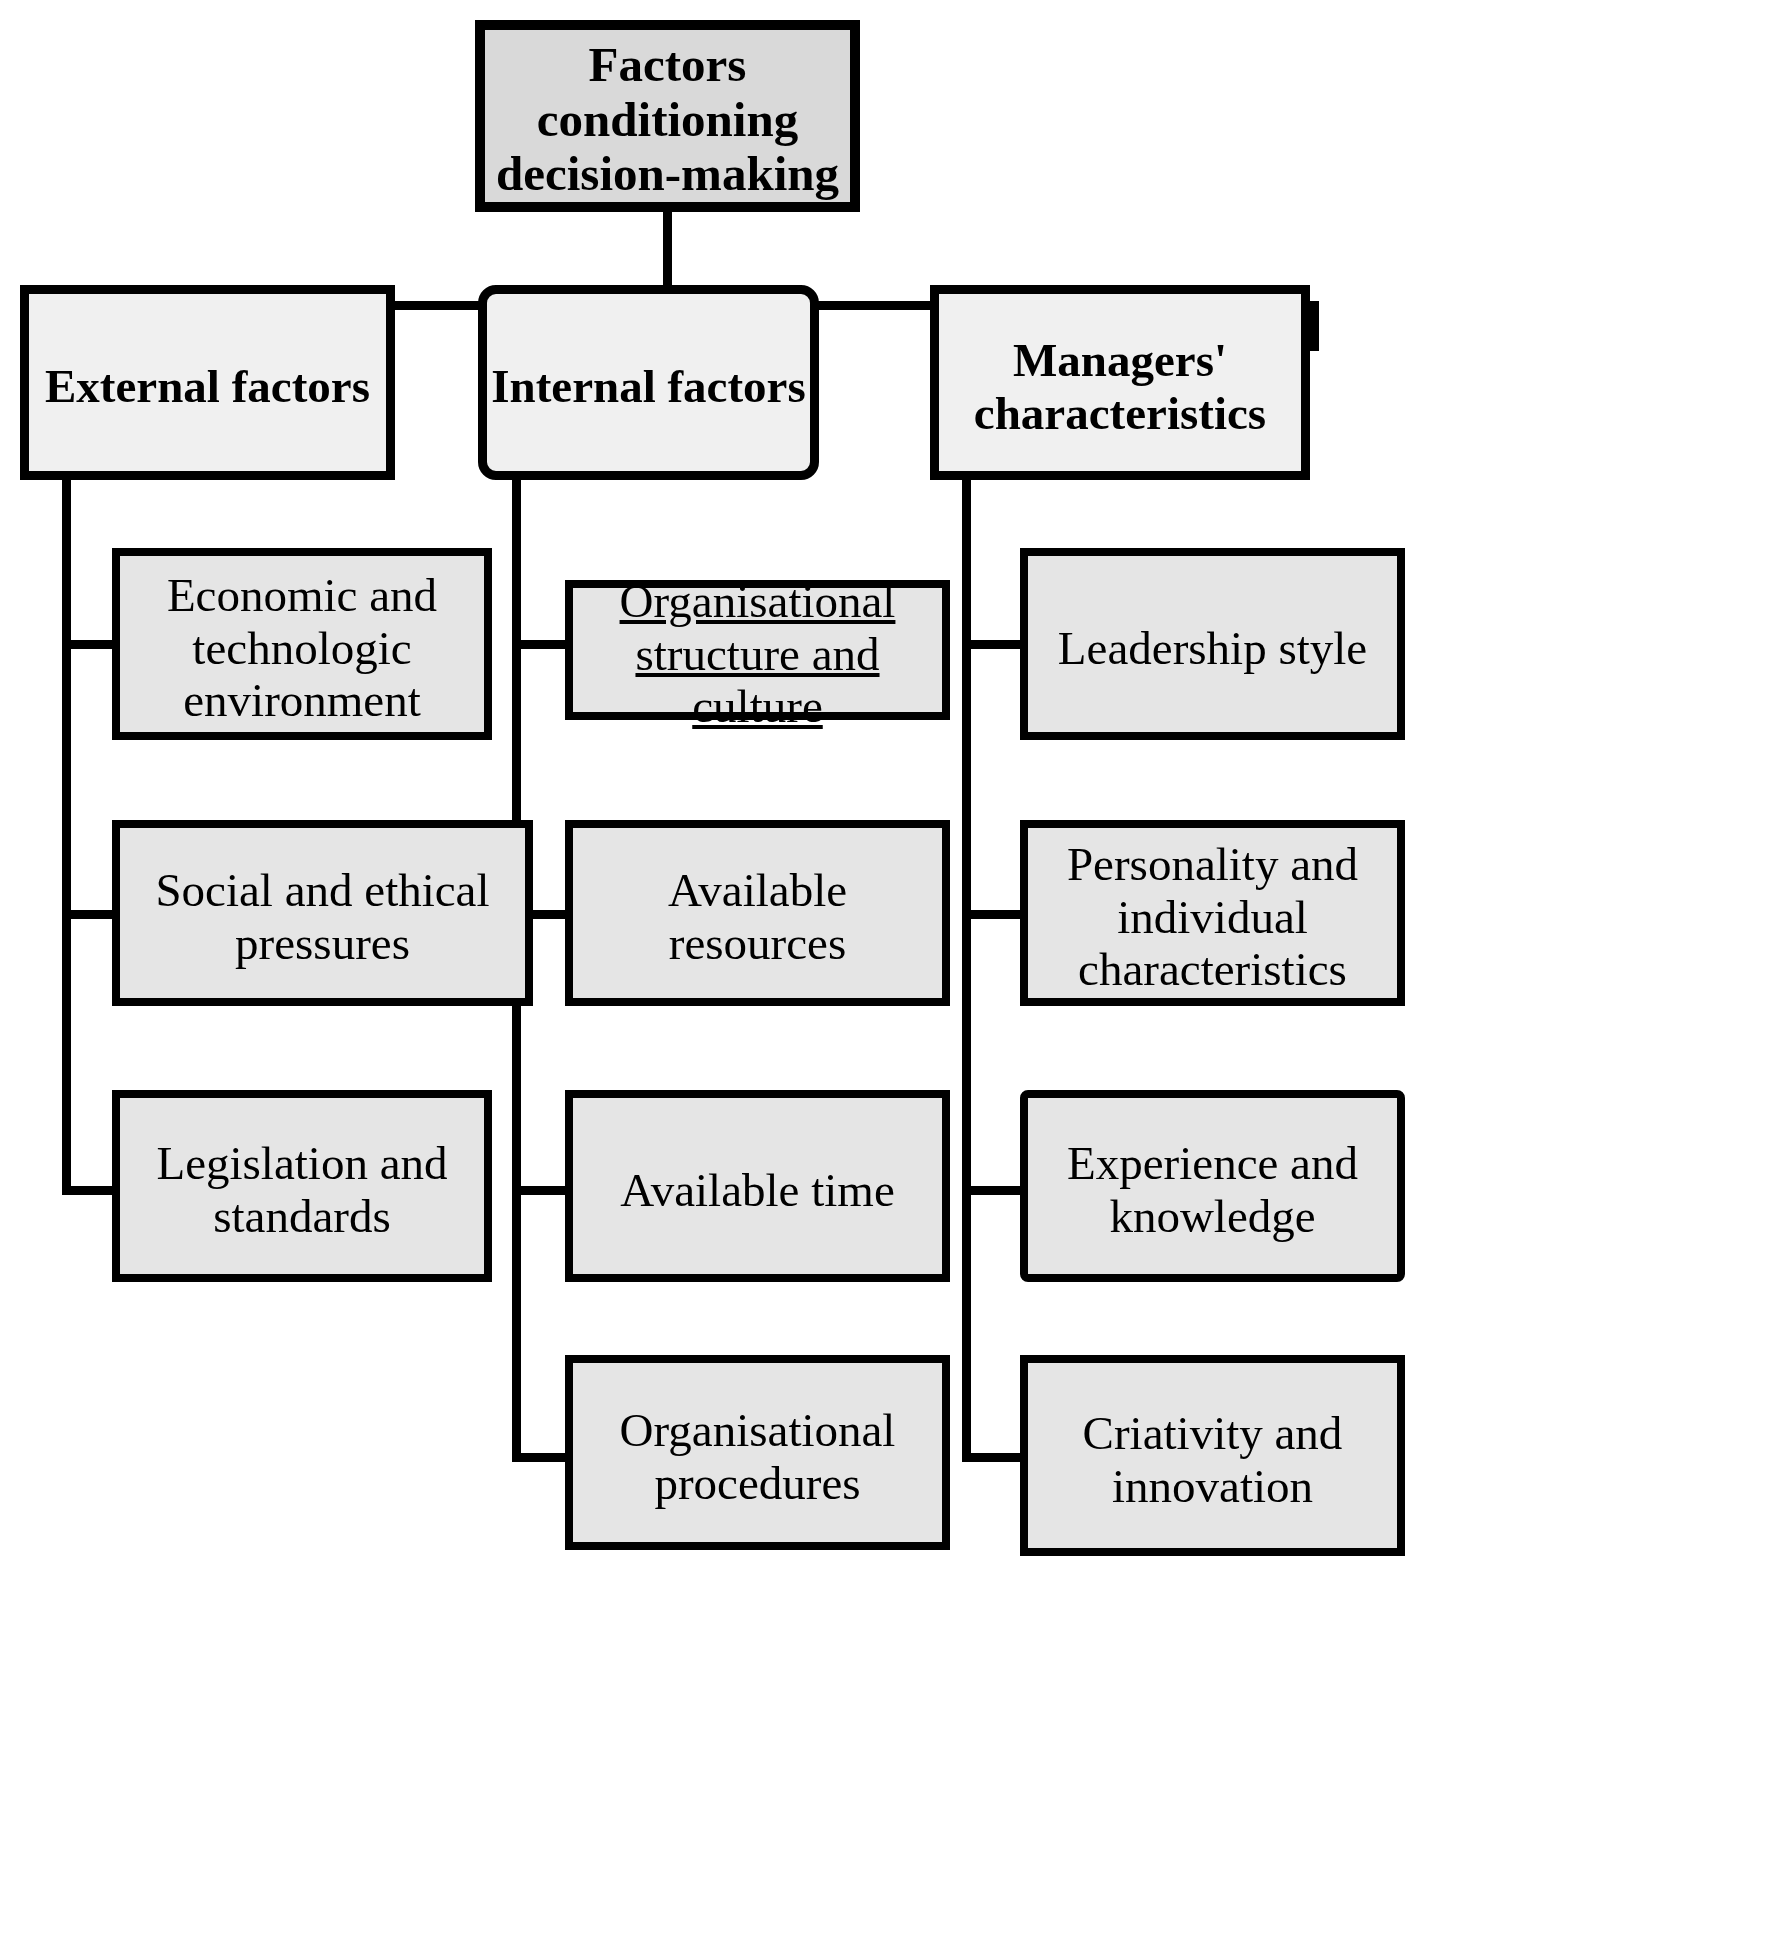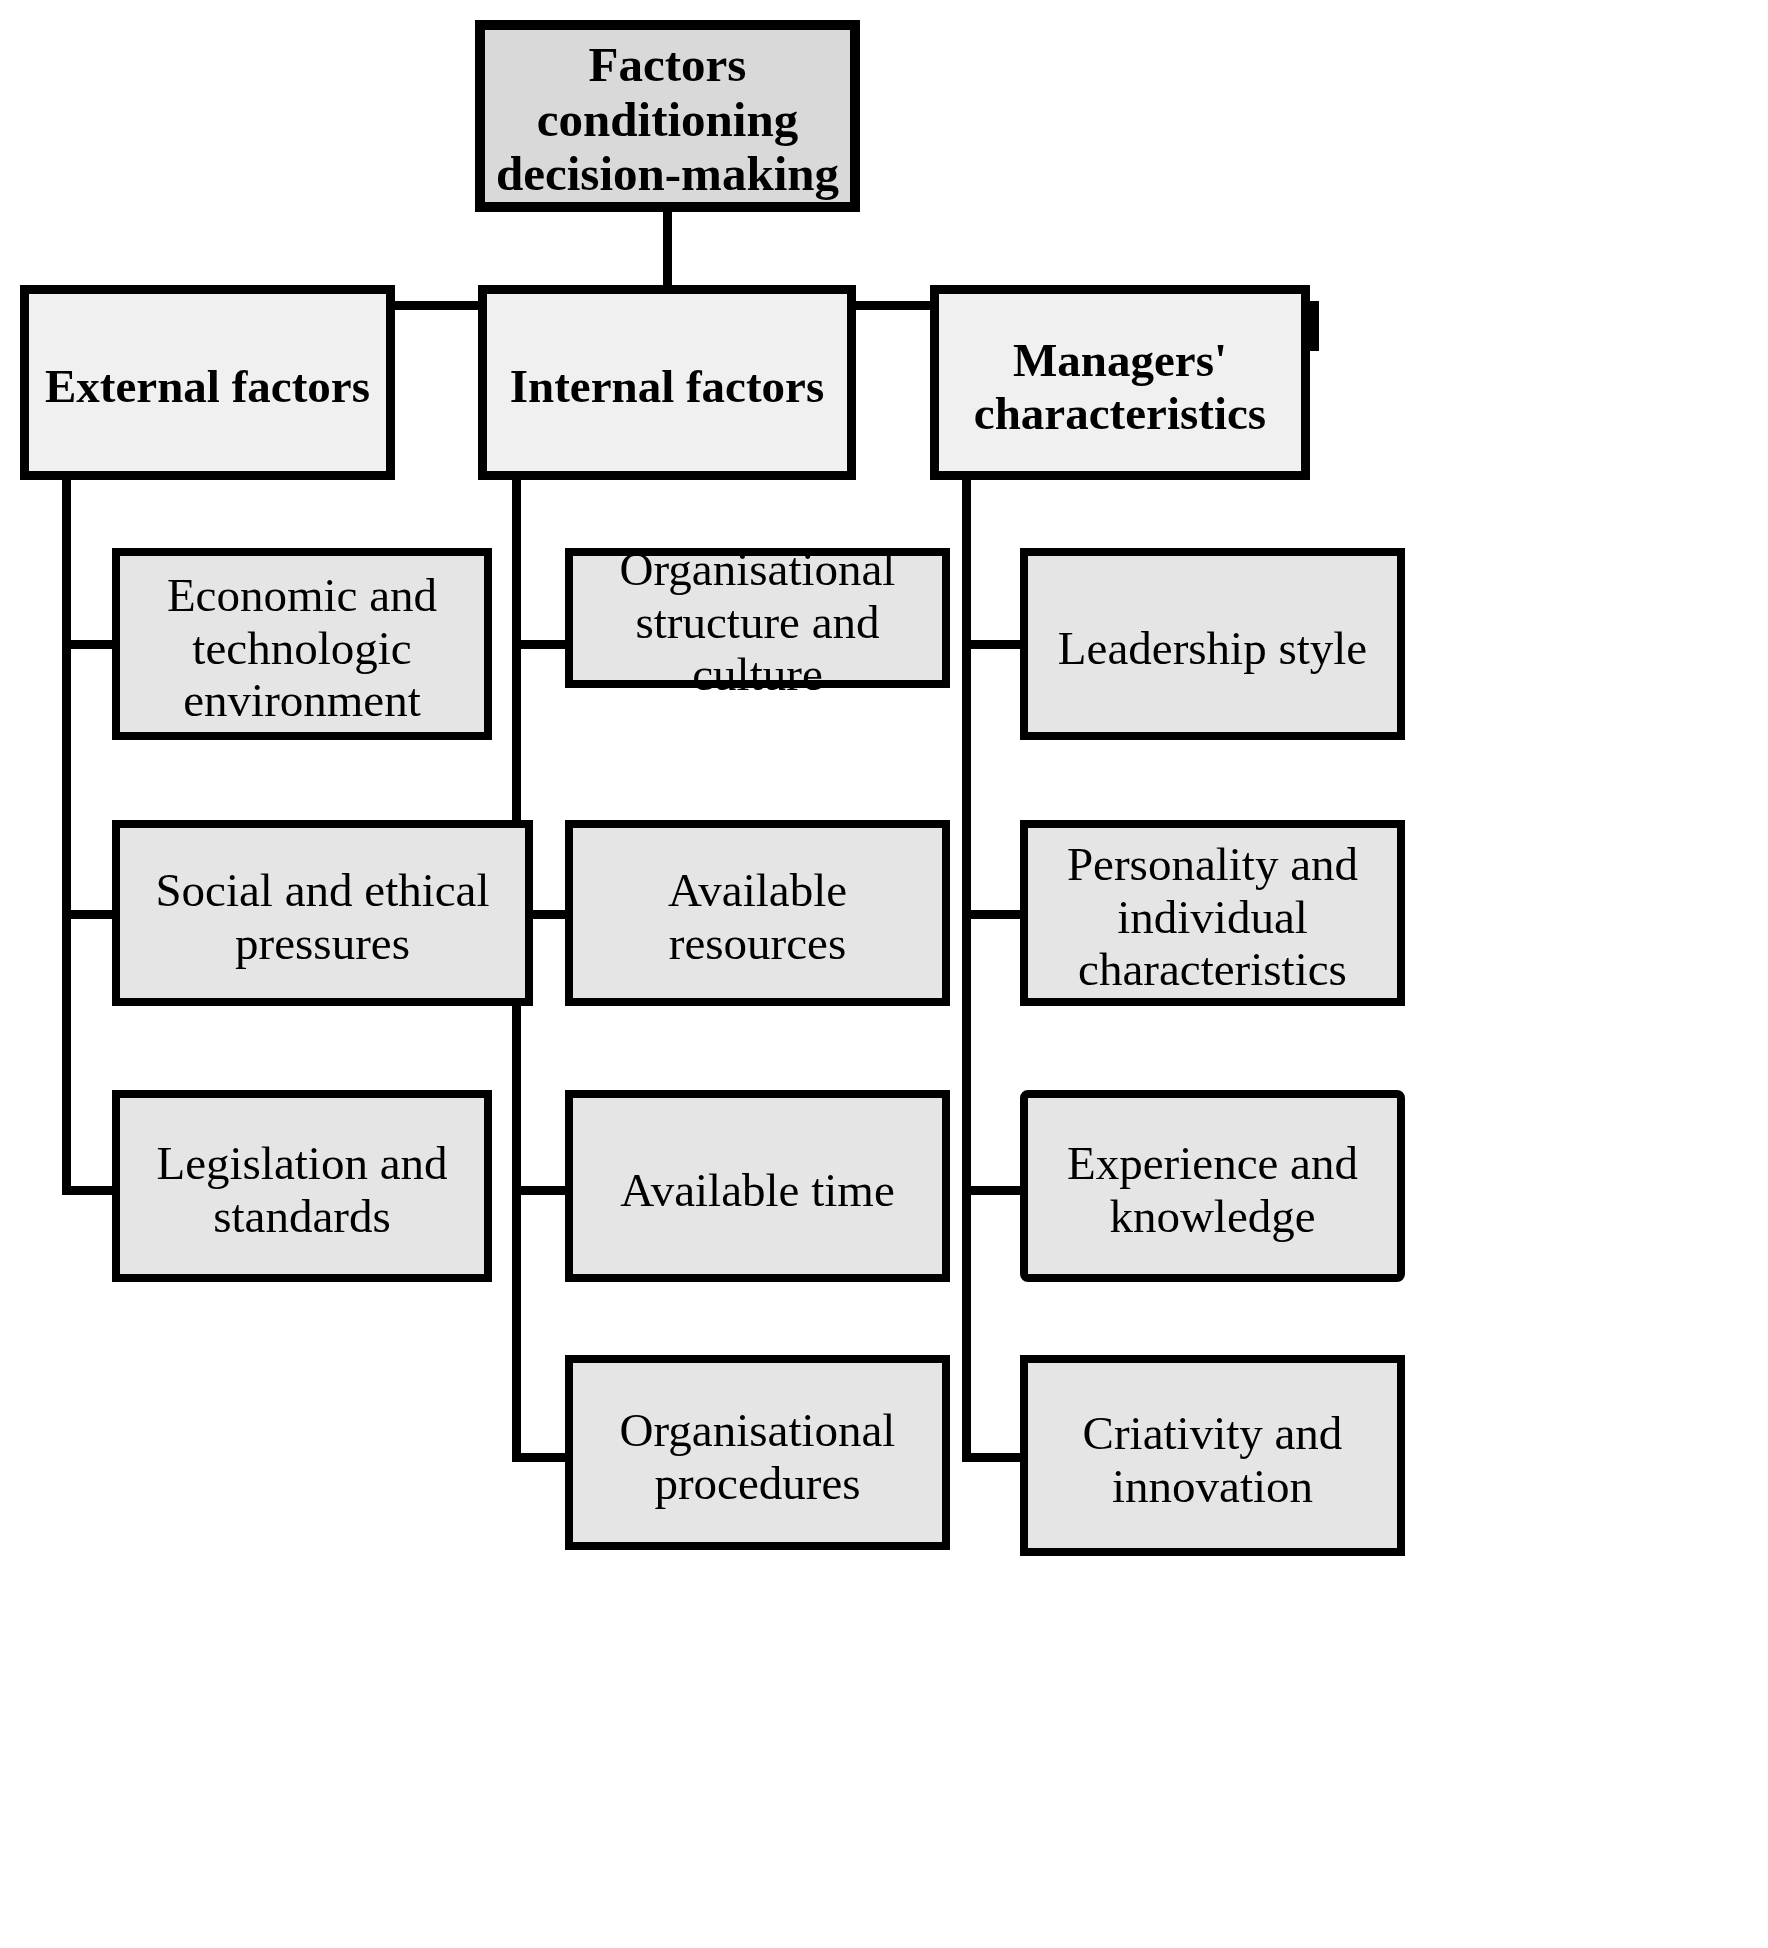--- a/index.html
+++ b/index.html
@@ -85,21 +85,21 @@
   <div class="edge v" style="left:201px; top:301px; height:50px;"></div>
 
   <div class="edge v" style="left:663px; top:301px; height:50px;"></div>
 
   <div class="edge v" style="left:1310px; top:301px; height:50px;"></div>
 
   <div class="node cat" style="left:20px; top:285px; width:375px; height:195px;">
     <span>External factors</span>
   </div>
 
-  <div class="node cat" style="left:478px; top:285px; width:378px; height:195px;">
+  <div class="node cat" style="left:478px; top:285px; width:341px; height:195px;border-radius:18px;">
     <span>Internal factors</span>
   </div>
 
   <div class="node cat" style="left:930px; top:285px; width:380px; height:195px;">
     <span>Managers' characteristics</span>
   </div>
 
   <div class="edge v" style="left:62px; top:472px; height:723px;"></div>
 
   <div class="edge h" style="left:62px; top:640px; width:56px;"></div>
@@ -117,21 +117,21 @@
   <div class="node leaf" style="left:112px; top:1090px; width:380px; height:192px;">
     <span>Legislation and standards</span>
   </div>
 
   <div class="edge v" style="left:512px; top:472px; height:990px;"></div>
   <div class="edge h" style="left:512px; top:640px; width:58px;"></div>
   <div class="edge h" style="left:512px; top:910px; width:58px;"></div>
   <div class="edge h" style="left:512px; top:1186px; width:58px;"></div>
   <div class="edge h" style="left:512px; top:1453px; width:58px;"></div>
 
-  <div class="node leaf" style="left:565px; top:548px; width:385px; height:140px;">
+  <div class="node leaf" style="left:565px; top:580px; width:385px; height:140px;text-decoration:underline;">
     <span>Organisational structure and culture</span>
   </div>
 
   <div class="node leaf" style="left:565px; top:820px; width:385px; height:186px;">
     <span>Available resources</span>
   </div>
 
   <div class="node leaf" style="left:565px; top:1090px; width:385px; height:192px;">
     <span>Available time</span>
   </div>

